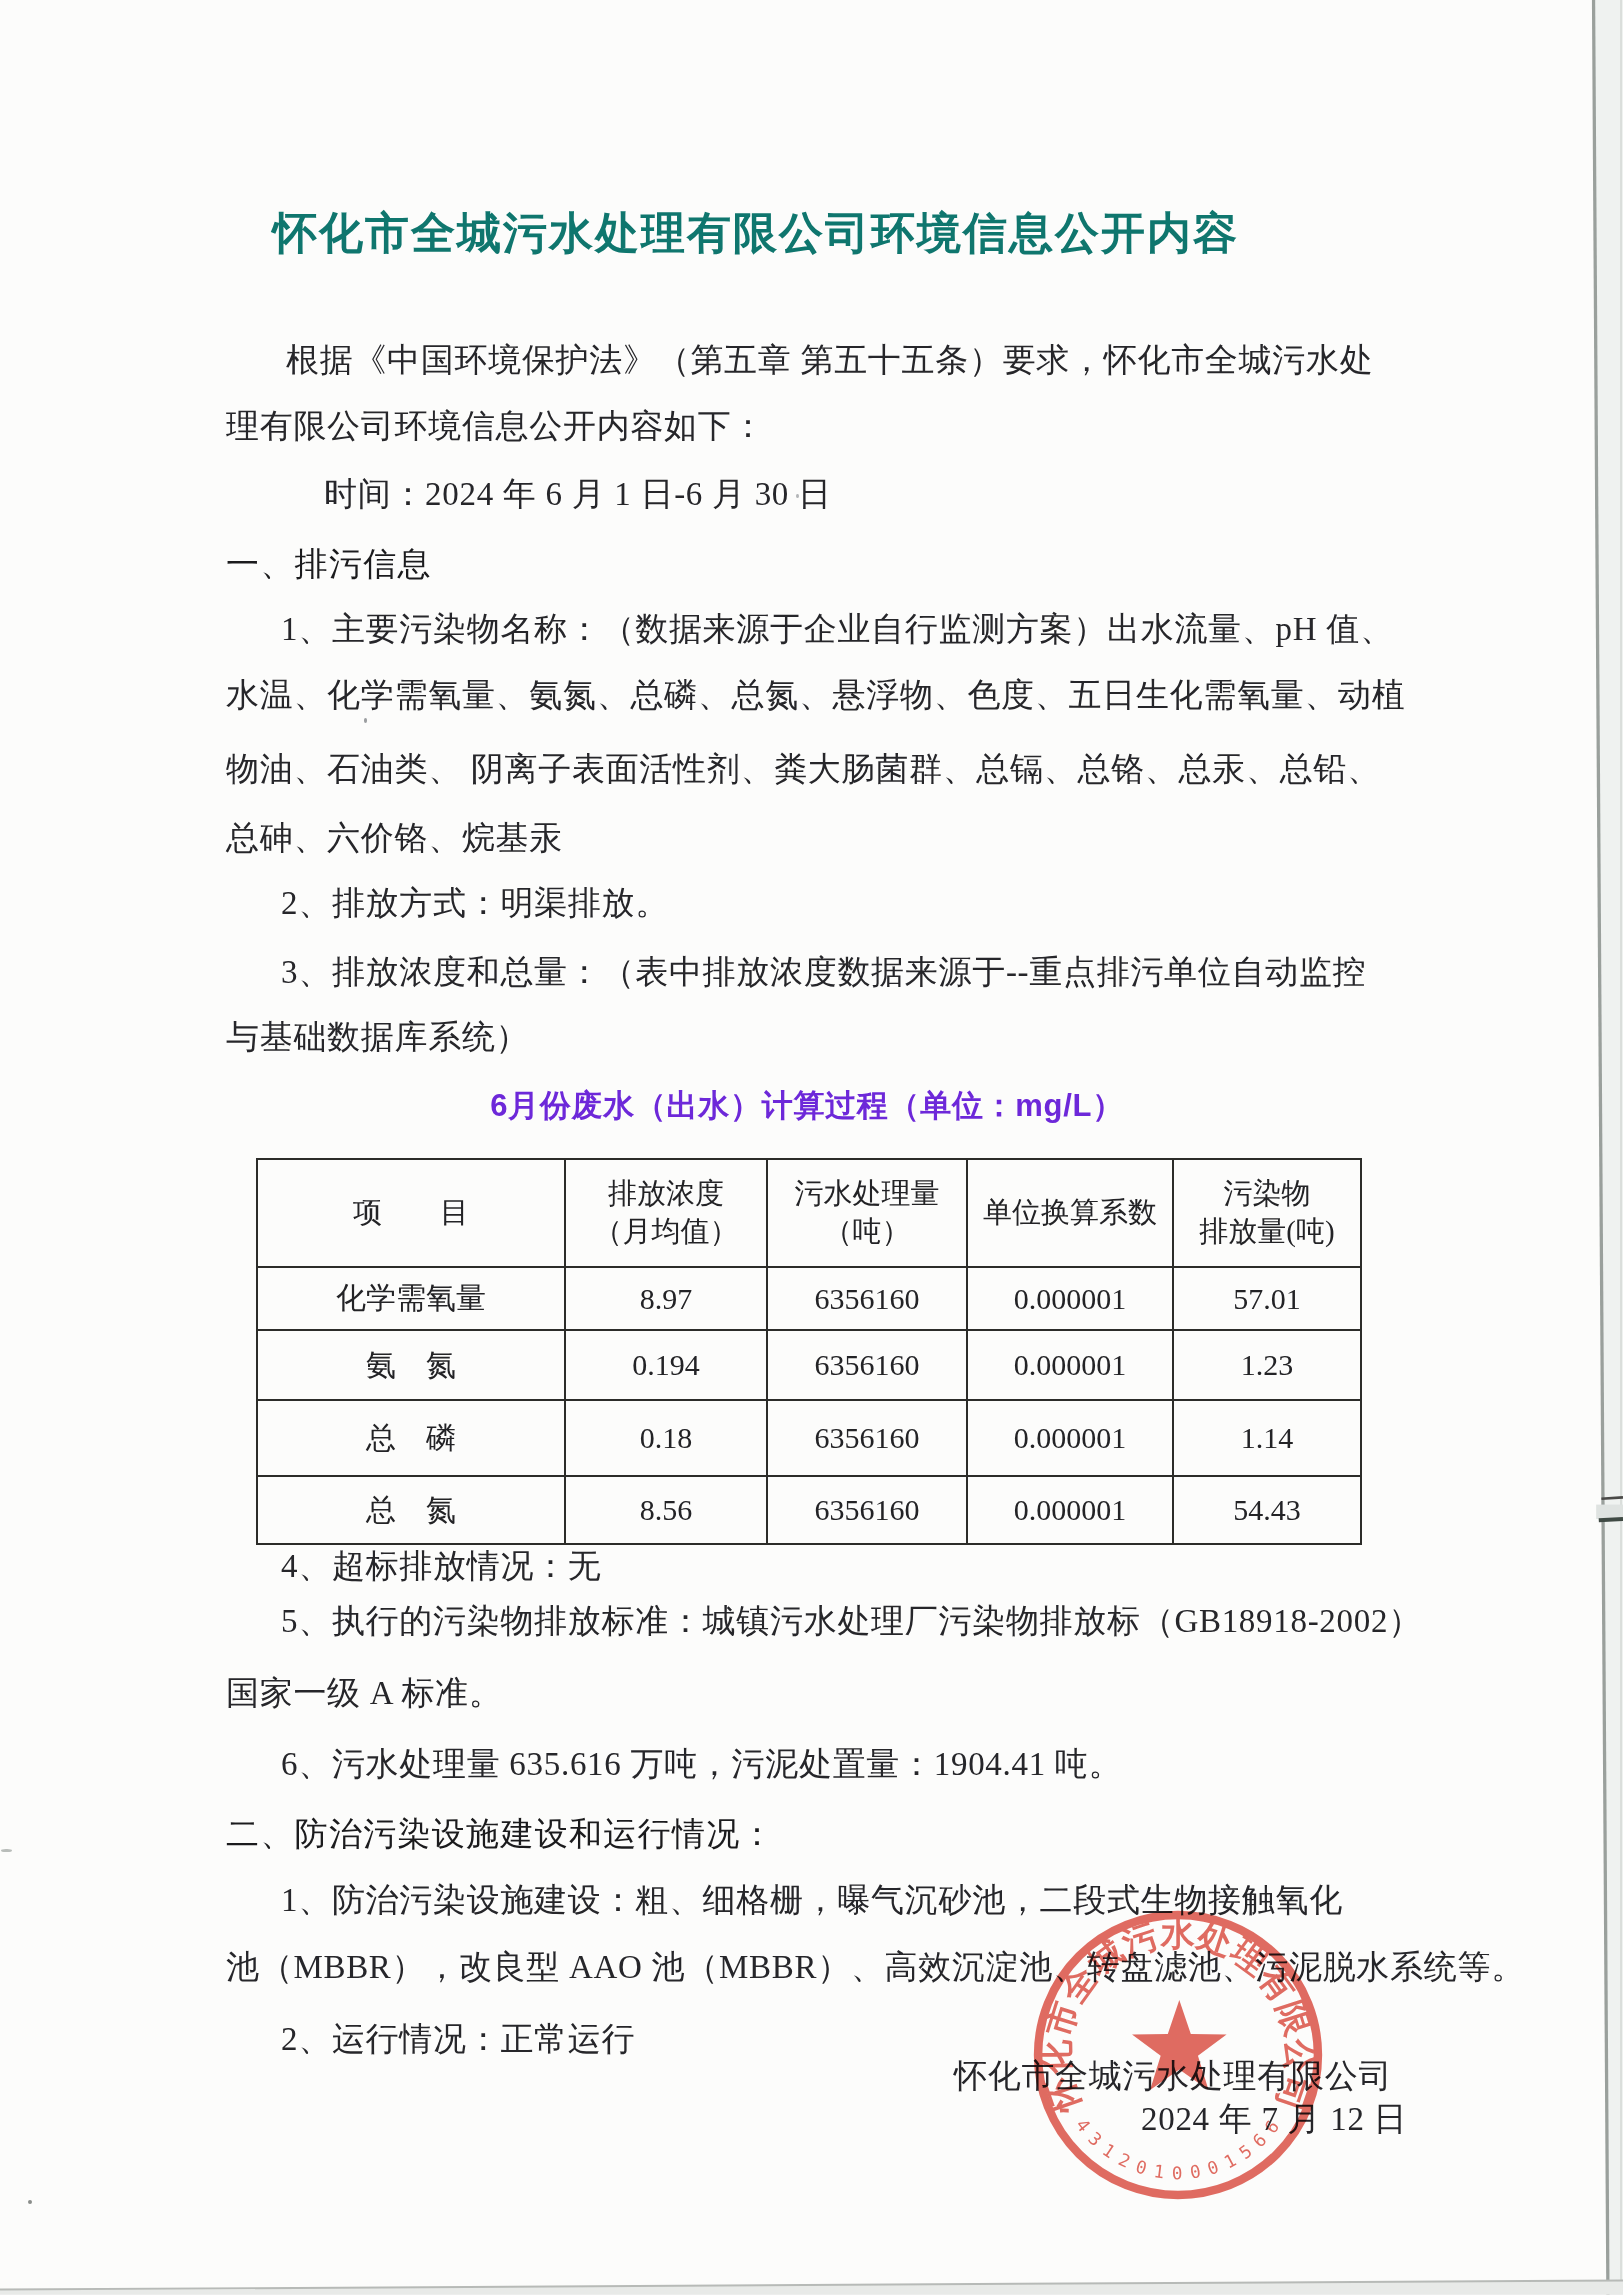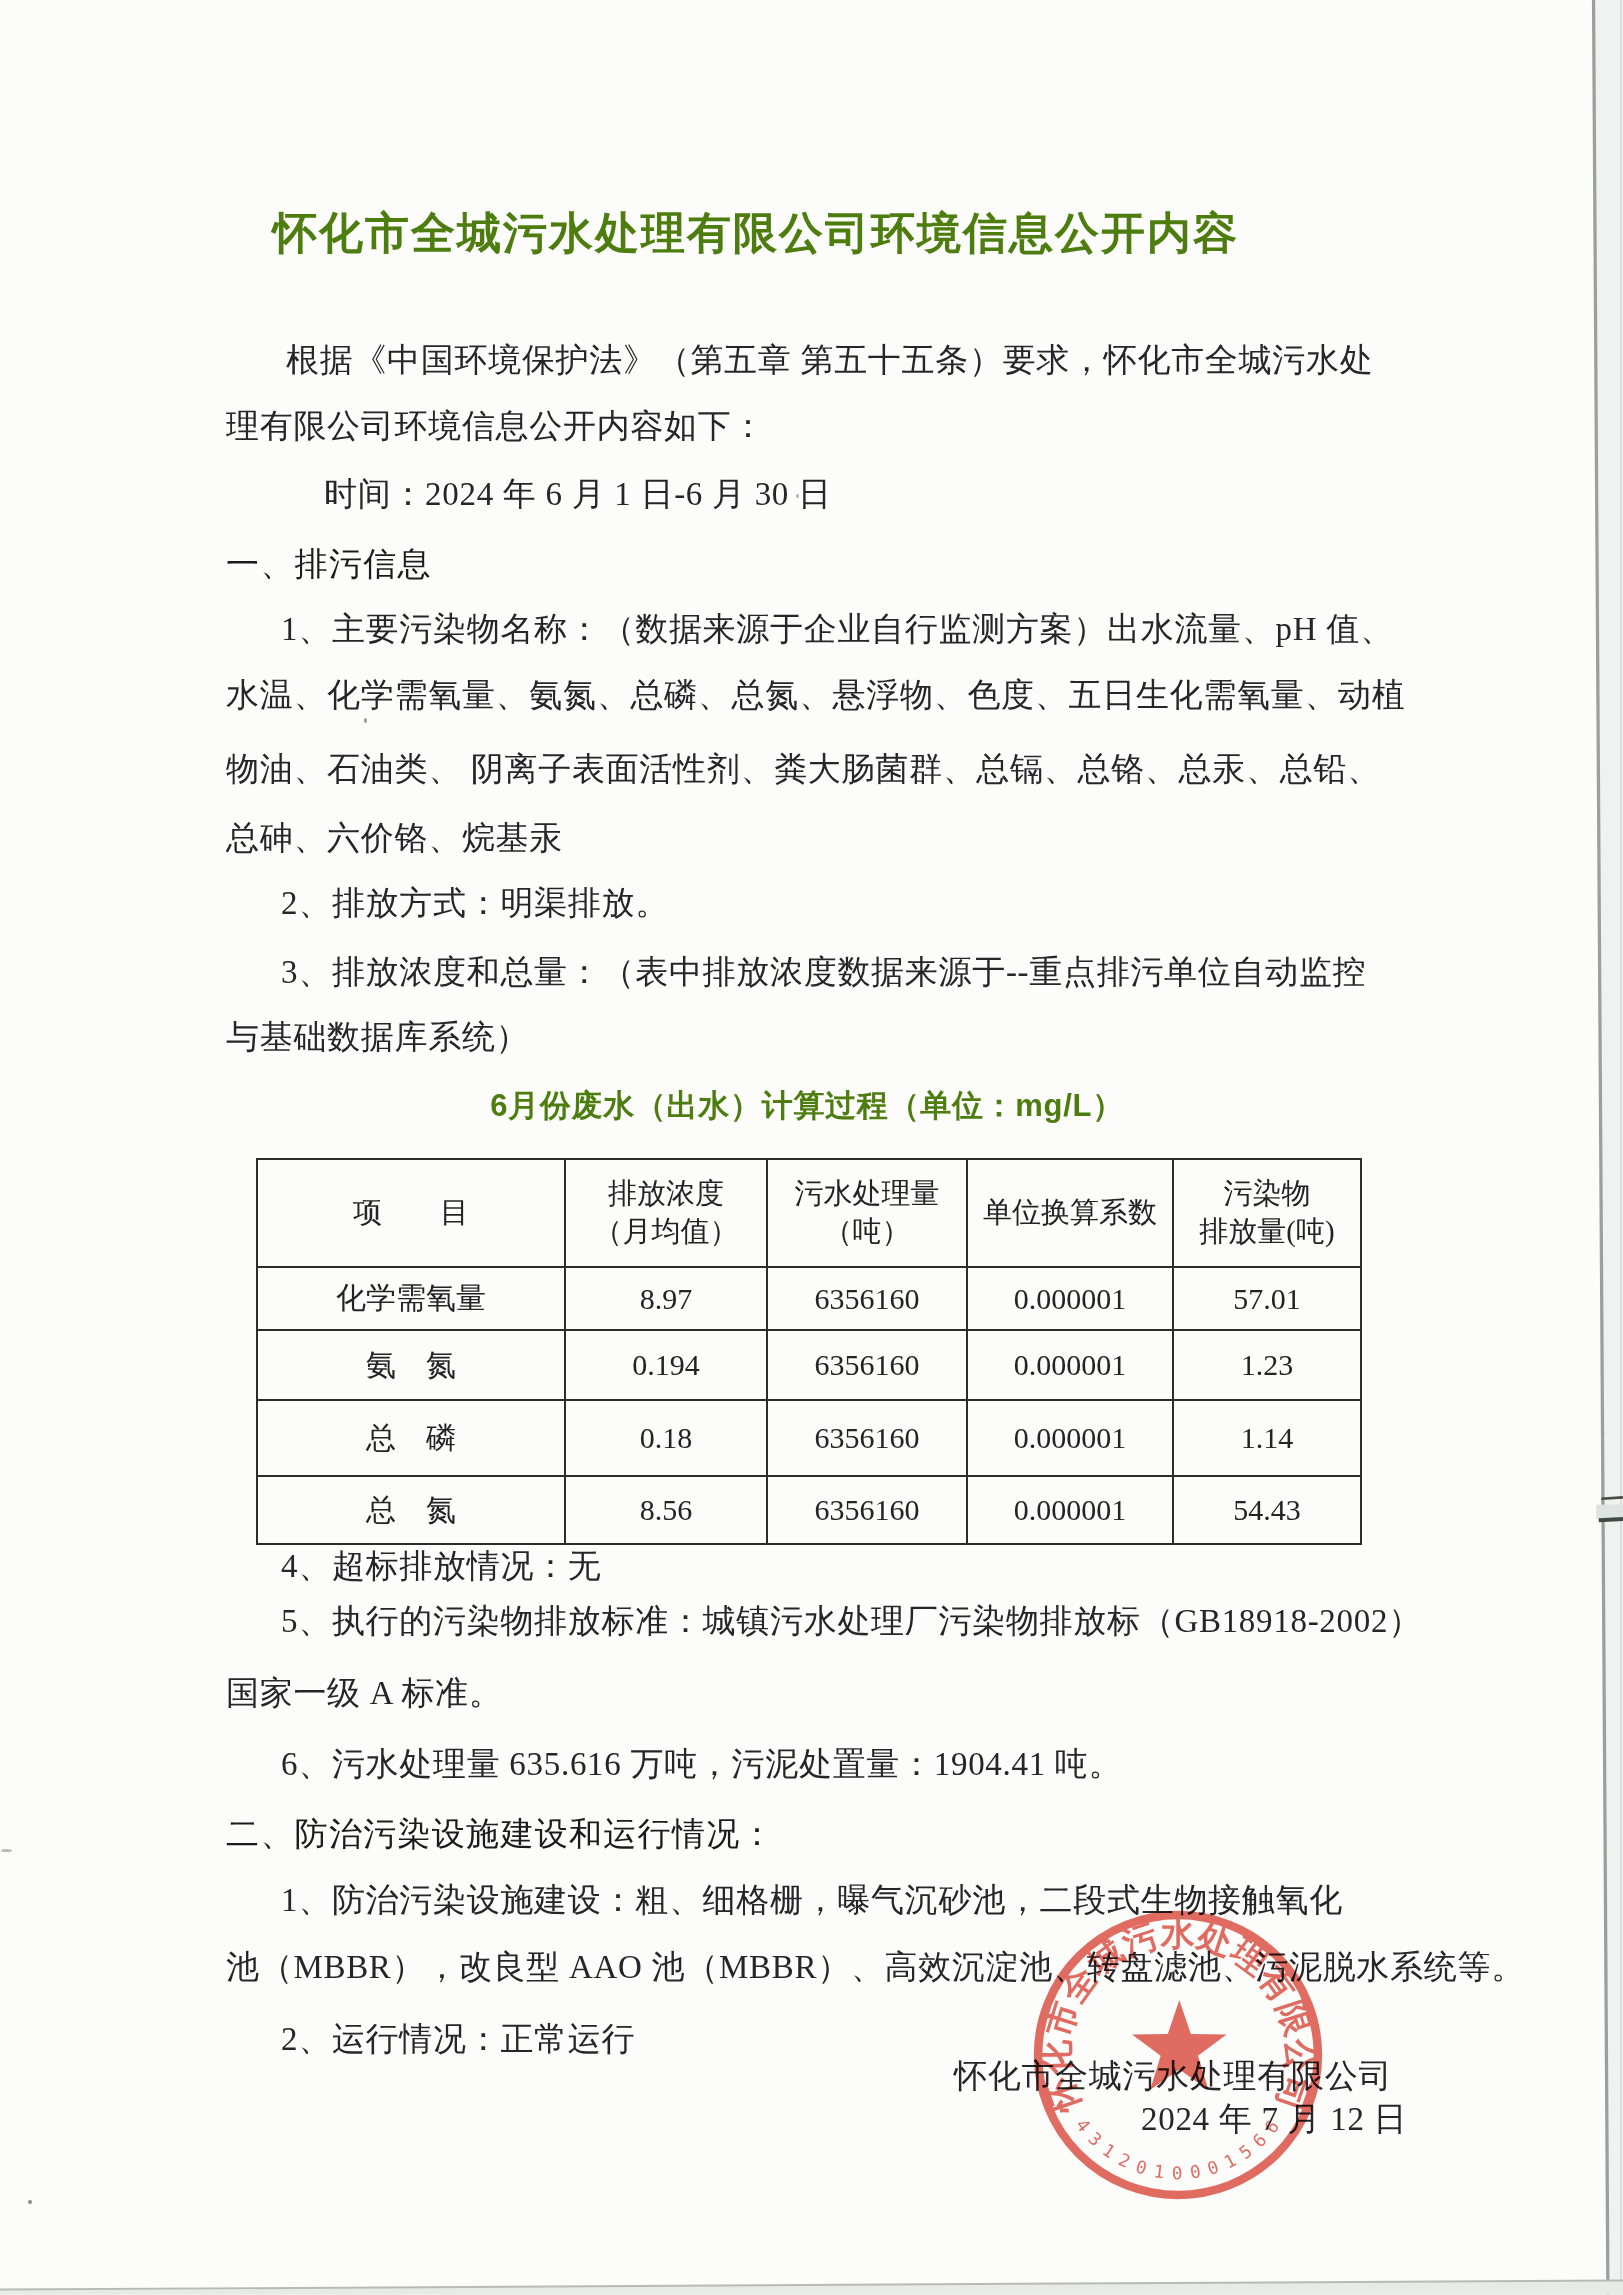--- a/index.html
+++ b/index.html
@@ -7,35 +7,35 @@
     width:1623px;height:2295px;position:relative;overflow:hidden;
     background:#fcfcfb;
     font-family:"Liberation Serif","DejaVu Serif",serif;
     color:#26262a;
   }
   .page{position:absolute;inset:0;}
   .doc-title{
     position:absolute;top:204px;left:756px;transform:translateX(-50%);
     white-space:nowrap;
     font-family:"Liberation Sans","DejaVu Sans",sans-serif;
-    font-weight:bold;font-size:44px;letter-spacing:2px;color:#4d7c0f;
+    font-weight:bold;font-size:44px;letter-spacing:2px;color:#0f766e;
   }
   .line{
     position:absolute;white-space:nowrap;
     font-size:33px;line-height:1.15;letter-spacing:0.7px;
   }
   .line.hei{
     font-family:"Liberation Sans","DejaVu Sans",sans-serif;
     font-weight:normal;font-size:33px;color:#1b1b1d;letter-spacing:1.3px;
   }
   .tbl-caption{
     position:absolute;top:1085px;left:807px;transform:translateX(-50%);
     white-space:nowrap;
     font-family:"Liberation Sans","DejaVu Sans",sans-serif;
-    font-weight:bold;font-size:31px;color:#4d7c0f;letter-spacing:0.7px;
+    font-weight:bold;font-size:31px;color:#6d28d9;letter-spacing:0.7px;
   }
   table.data{
     position:absolute;top:1158px;left:256px;width:1103px;height:387px;
     border-collapse:collapse;table-layout:fixed;
   }
   table.data th,table.data td{
     border:2px solid #2c2c29;
     text-align:center;vertical-align:middle;
     font-weight:normal;color:#232326;
     white-space:pre-line;

